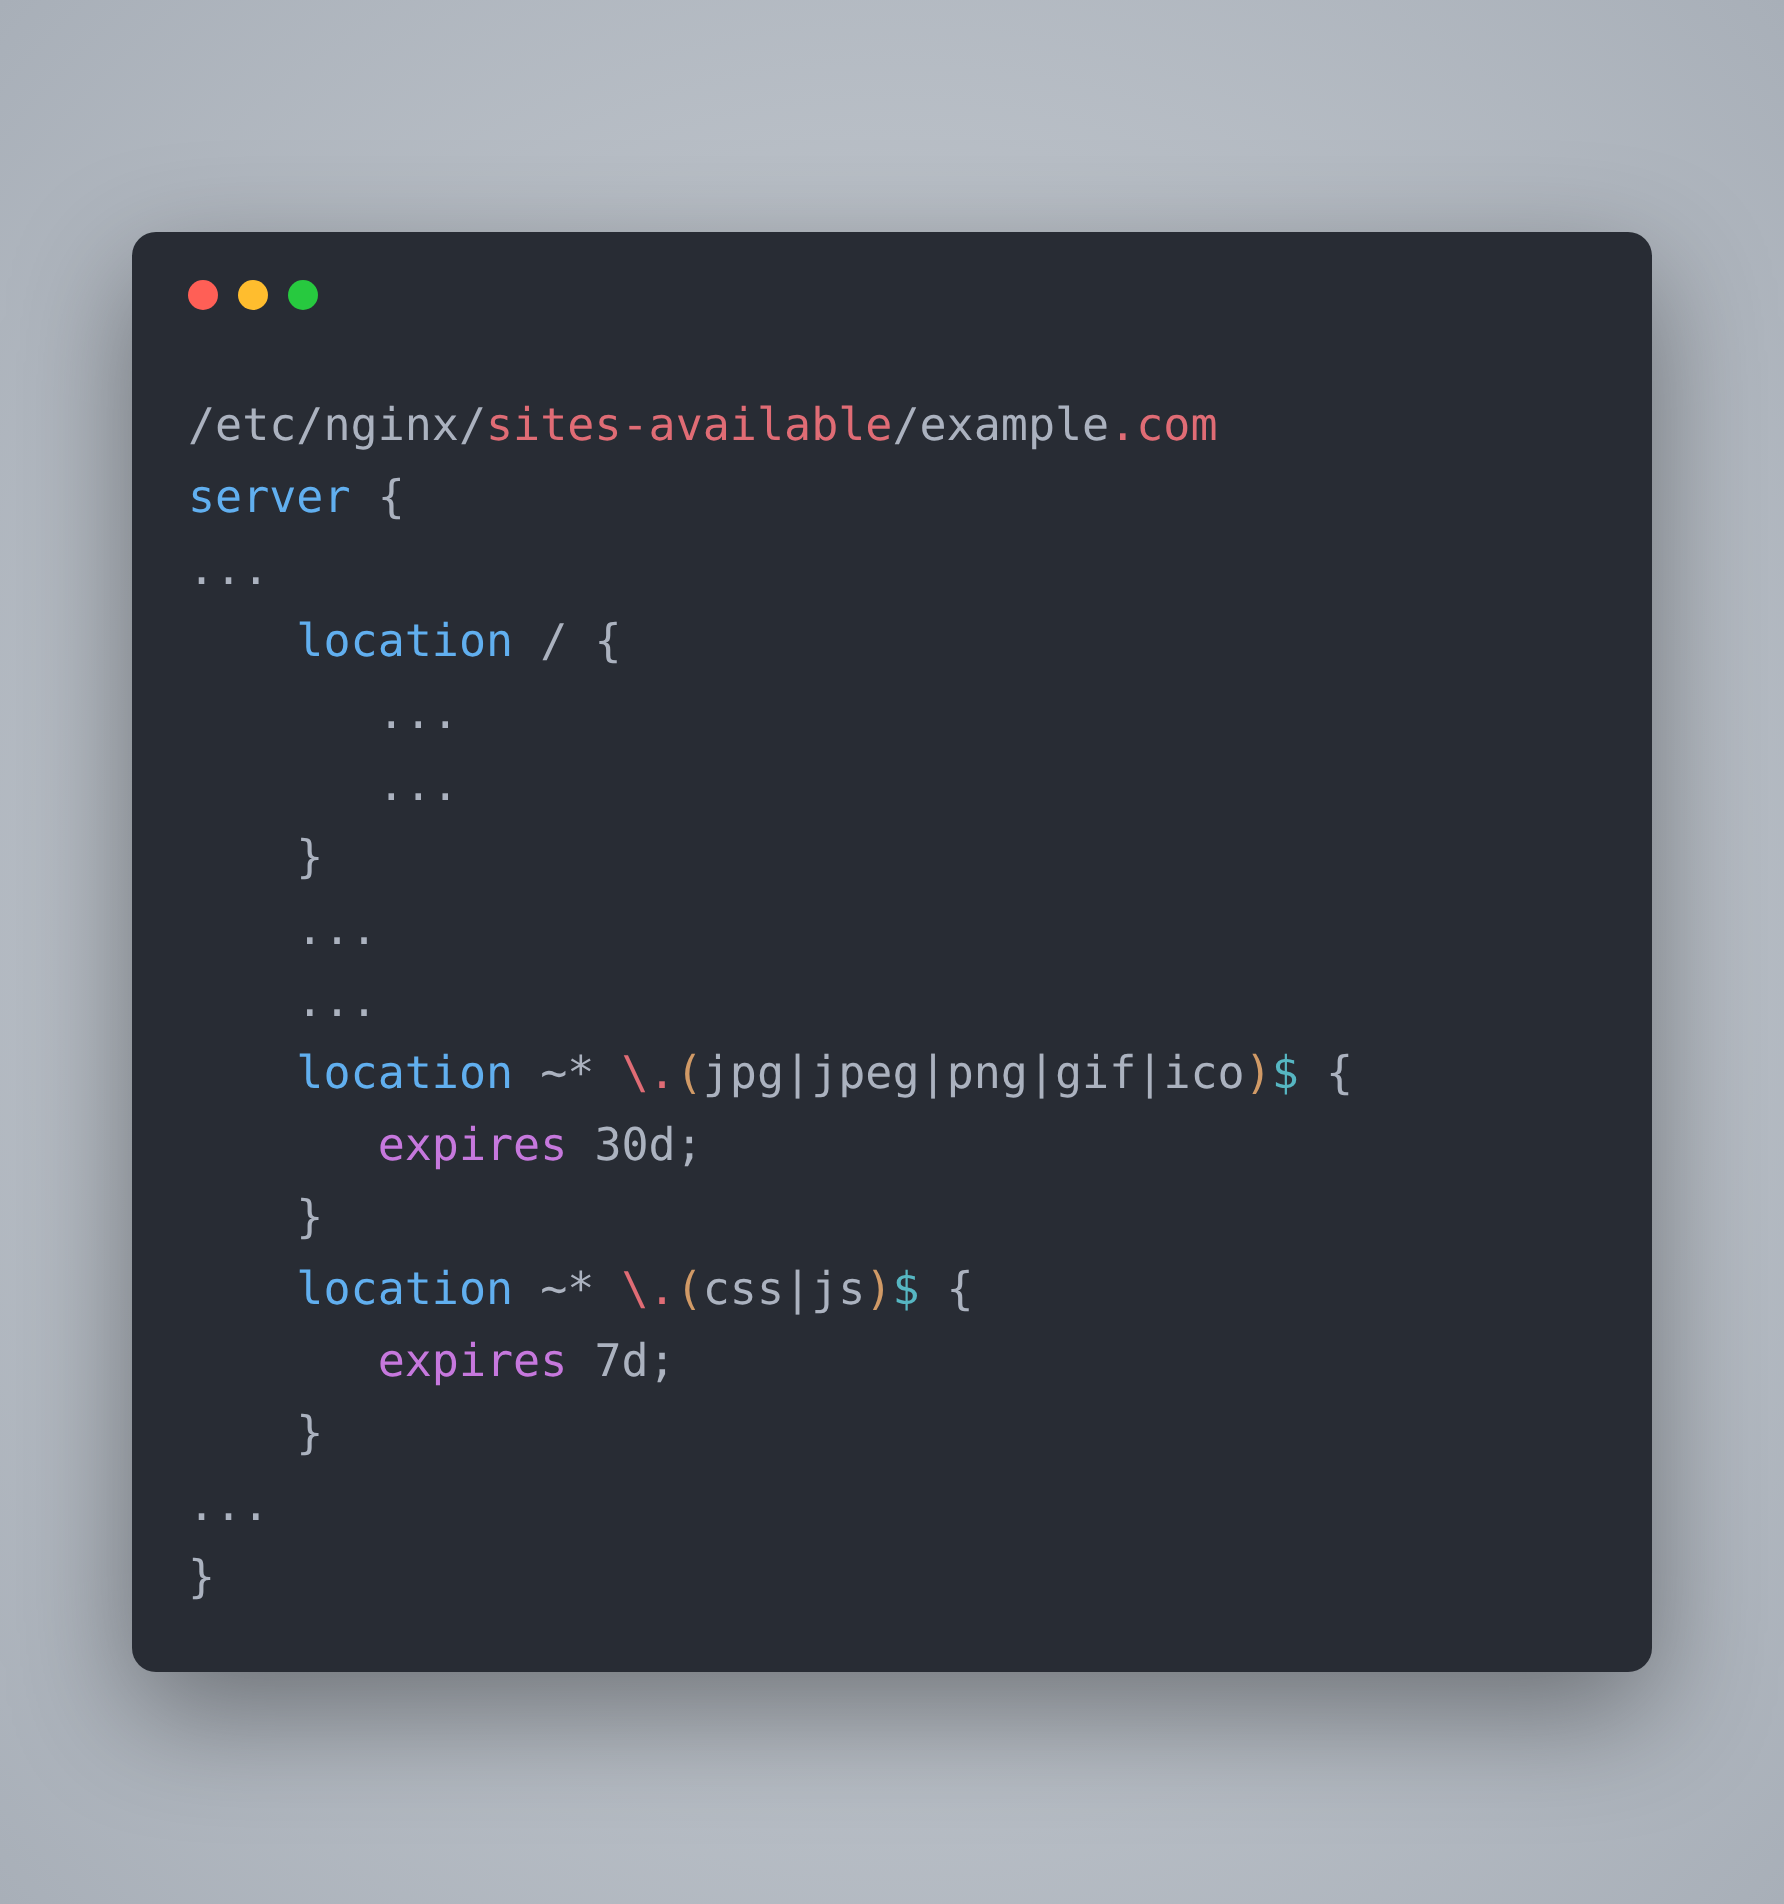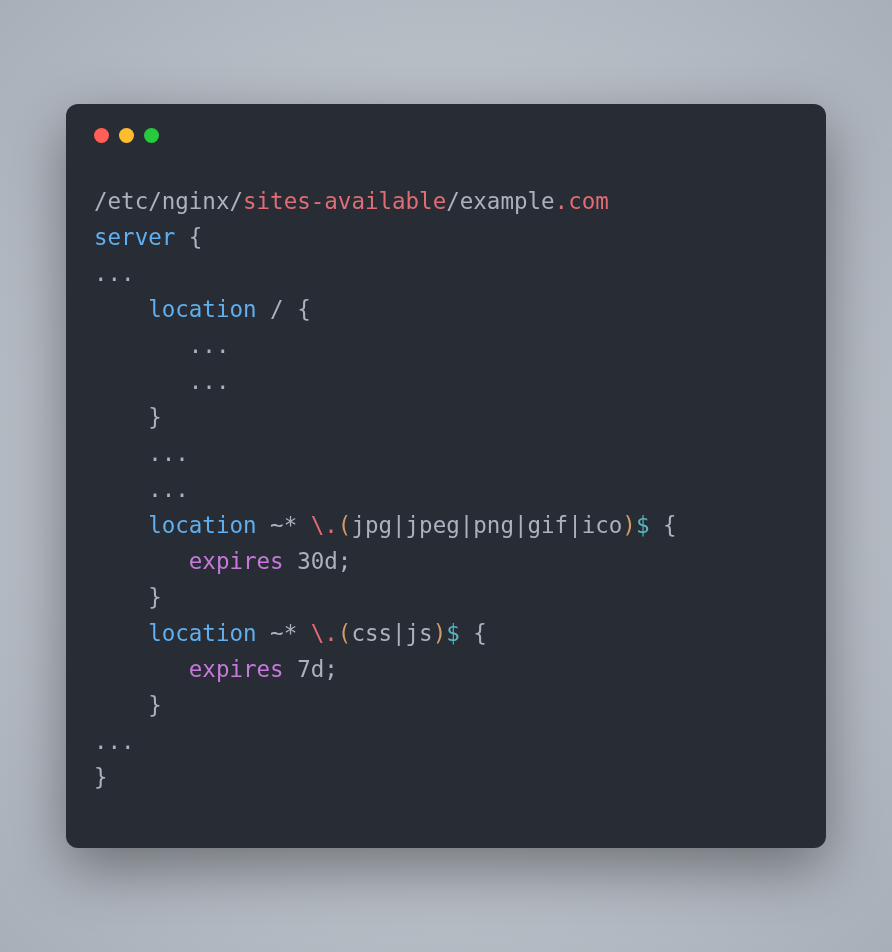--- a/index.html
+++ b/index.html
@@ -14,21 +14,21 @@
       display: flex;
       align-items: center;
       justify-content: center;
       font-family: 'SF Mono', 'Monaco', 'Menlo', 'Consolas', monospace;
     }
     .window {
       width: 760px;
       background: #282c34;
       border-radius: 12px;
       box-shadow: 0 20px 60px rgba(0,0,0,0.4);
-      padding: 24px 28px 53px 28px;
+      padding: 24px 28px 29px 28px;
     }
     .titlebar {
       display: flex;
       gap: 10px;
       margin-bottom: 40px;
     }
     .dot {
       width: 15px;
       height: 15px;
       border-radius: 50%;

